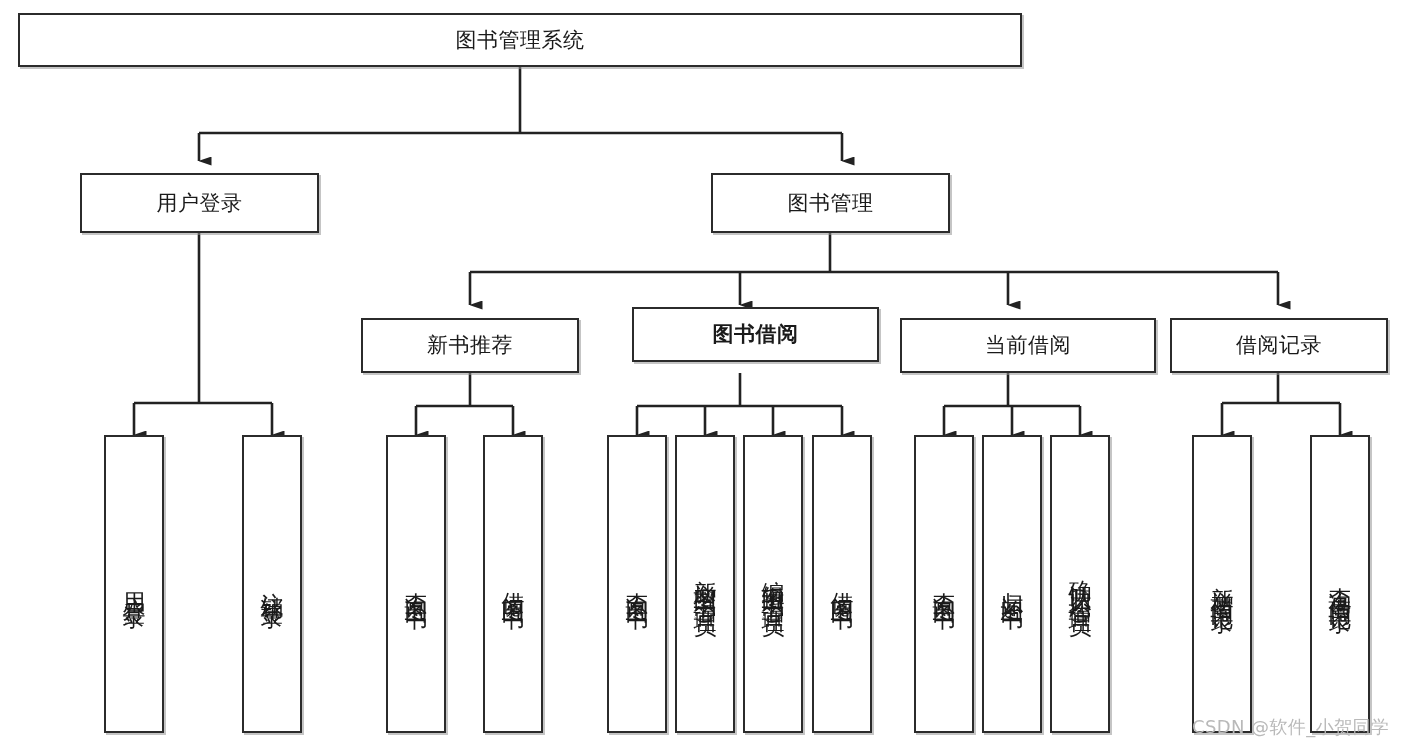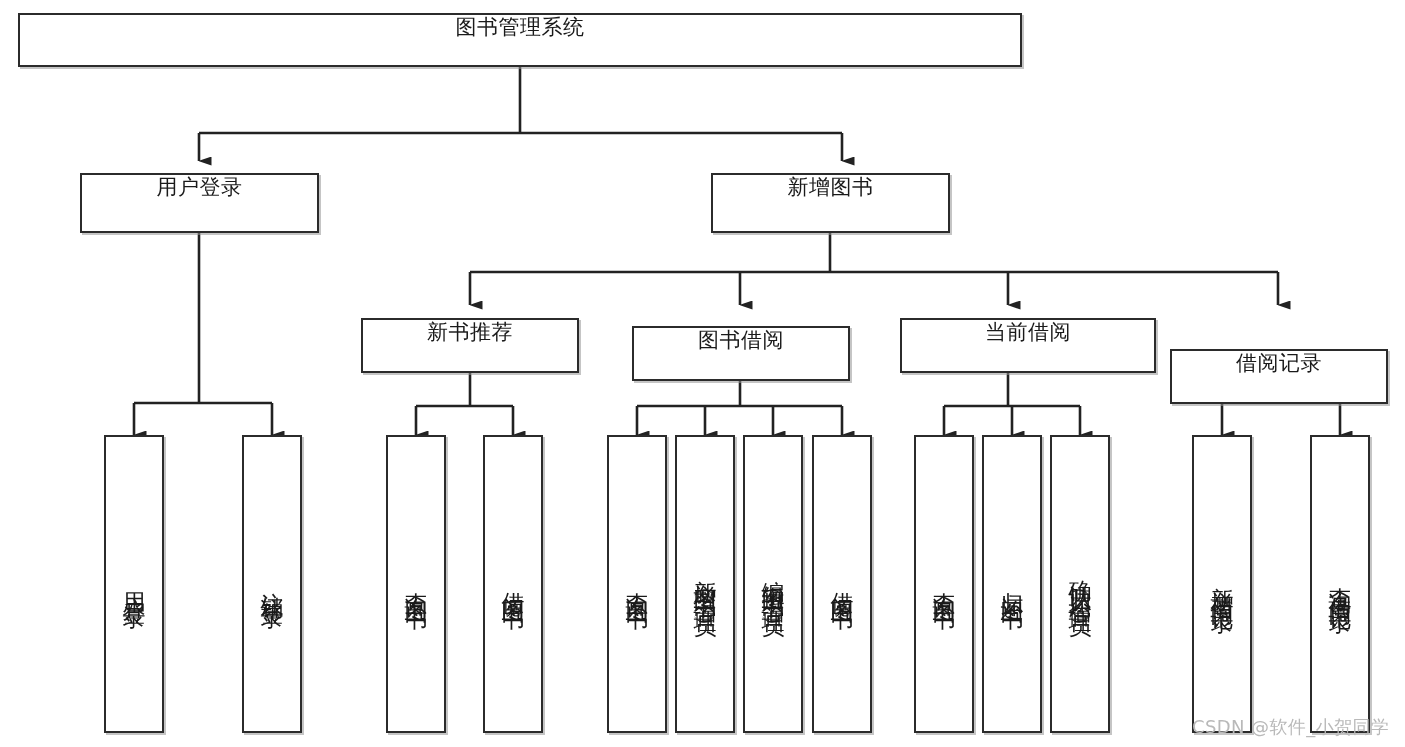--- a/index.html
+++ b/index.html
@@ -25,20 +25,21 @@
     width: 1405px;
     height: 747px;
     pointer-events: none;
   }
   .node {
     position: absolute;
     box-sizing: border-box;
     background: #ffffff;
     border: 2px solid #2b2b2b;
     display: flex;
+    align-items: center;
     justify-content: center;
     box-shadow: 2px 2px 0 rgba(150,150,150,0.55);
   }
   .node-label {
     color: #1a1a1a;
     line-height: 1.18;
     text-align: center;
     white-space: nowrap;
     letter-spacing: 0.5px;
   }
@@ -123,36 +124,36 @@
 
   <div class="node horizontal" style="left:18px; top:13px; width:1004px; height:54px;">
     <span class="node-label">图书管理系统</span>
   </div>
 
   <div class="node horizontal" style="left:80px; top:173px; width:239px; height:60px;">
     <span class="node-label">用户登录</span>
   </div>
 
   <div class="node horizontal" style="left:711px; top:173px; width:239px; height:60px;">
-    <span class="node-label">新增图书</span>
+    <span class="node-label">图书管理</span>
   </div>
 
   <div class="node horizontal" style="left:361px; top:318px; width:218px; height:55px;">
     <span class="node-label">新书推荐</span>
   </div>
 
-  <div class="node horizontal" style="left:632px; top:326px; width:218px; height:55px;">
+  <div class="node horizontal" style="left:632px; top:307px; width:247px; height:55px;font-weight:bold;">
     <span class="node-label">图书借阅</span>
   </div>
 
   <div class="node horizontal" style="left:900px; top:318px; width:256px; height:55px;">
     <span class="node-label">当前借阅</span>
   </div>
 
-  <div class="node horizontal" style="left:1170px; top:318px; width:218px; height:55px;margin-top:31px;">
+  <div class="node horizontal" style="left:1170px; top:318px; width:218px; height:55px;">
     <span class="node-label">借阅记录</span>
   </div>
 
   <div class="node vertical" style="left:104px; top:435px; width:60px; height:298px;">
     <span class="node-label">用户登录</span>
   </div>
 
   <div class="node vertical" style="left:242px; top:435px; width:60px; height:298px;">
     <span class="node-label">注销登录</span>
   </div>

